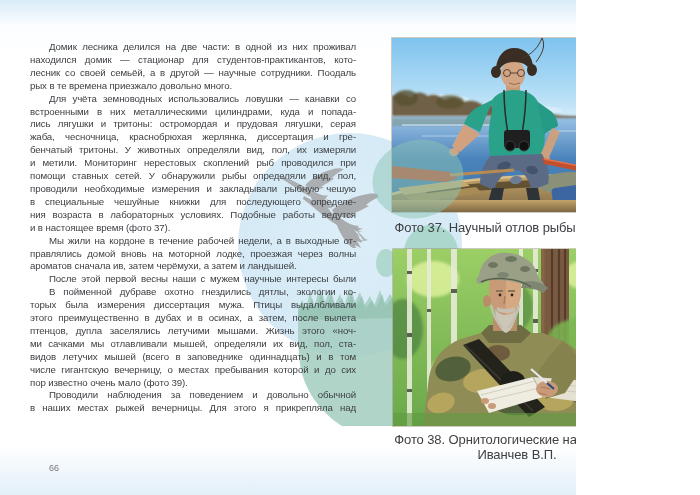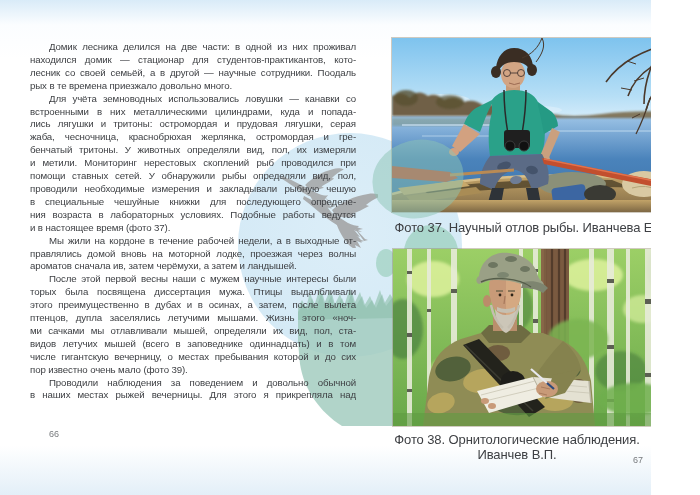--- a/index.html
+++ b/index.html
@@ -1,17 +1,17 @@
 <!DOCTYPE html>
 <html><head>
 <meta charset="utf-8">
 <style>
   html,body{margin:0;padding:0;}
   body{width:700px;height:495px;font-family:"Liberation Sans",sans-serif;}
-  .spread{position:relative;width:651px;height:495px;overflow:hidden;
+  .spread{position:relative;width:576px;height:495px;overflow:hidden;
     background:linear-gradient(180deg,#d9ebf8 0%,#fbfdff 5%,#ffffff 12%,#ffffff 90%,#e3eff8 100%);}
   
   .circle-blue{position:absolute;left:238px;top:133px;width:224px;height:224px;border-radius:50%;
     background:radial-gradient(circle at 50% 45%, #dceef8 0%, #d5eaf6 70%, #d9ecf7 100%);z-index:1;}
   .cranes{position:absolute;left:278px;top:168px;width:100px;height:80px;z-index:2;}
   .teal-blob-1{position:absolute;left:372px;top:140px;width:92px;height:78px;border-radius:50%;
     background:rgba(139,196,179,0.5);transform:rotate(-14deg);z-index:5;}
   .teal-blob-2{position:absolute;left:404px;top:225px;width:54px;height:54px;border-radius:50%;
     background:rgba(160,210,194,0.8);z-index:2;}
   .teal-blob-3{position:absolute;left:376px;top:249px;width:20px;height:28px;border-radius:50%;
@@ -25,21 +25,21 @@
   .para .line.last{text-align-last:left;}
   
   .photo{position:absolute;z-index:4;box-shadow:0 0 0 1px rgba(150,140,115,0.45);overflow:hidden;background:#cde;}
   .photo svg{display:block;}
   #photo37{left:392px;top:38px;width:283px;height:174px;}
   #photo38{left:393px;top:249px;width:284px;height:177px;}
   .caption{position:absolute;z-index:6;color:#3e4044;font-size:13px;text-align:center;letter-spacing:-0.1px;}
   #cap37{left:392px;top:220px;width:283px;}
   #cap38{left:375px;top:432px;width:284px;}
   .pagenum{position:absolute;z-index:3;color:#777a7d;font-size:9px;text-align:center;width:24px;}
-  #pn-left{left:42px;top:429px;}
+  #pn-left{left:42px;top:463px;}
   #pn-right{left:626px;top:455px;}
 </style>
 </head>
 <body>
 
 <div class="spread">
 
   <div class="circle-blue"></div>
 
   <svg class="cranes" viewBox="0 0 100 80">
@@ -73,39 +73,40 @@
       <div class="para">
         <div class="line first">Домик лесника делился на две части: в одной из них проживал</div>
         <div class="line">находился домик — стационар для студентов-практикантов, кото-</div>
         <div class="line">лесник со своей семьёй, а в другой — научные сотрудники. Поодаль</div>
         <div class="line last">рых в те времена приезжало довольно много.</div>
       </div>
       <div class="para">
         <div class="line first">Для учёта земноводных использовались ловушки — канавки со</div>
         <div class="line">встроенными в них металлическими цилиндрами, куда и попада-</div>
         <div class="line">лись лягушки и тритоны: остромордая и прудовая лягушки, серая</div>
-        <div class="line">жаба, чесночница, краснобрюхая жерлянка, остромордая и гре-</div>
+        <div class="line">жаба, чесночница, краснобрюхая жерлянка, диссертация и гре-</div>
         <div class="line">бенчатый тритоны. У животных определяли вид, пол, их измеряли</div>
         <div class="line">и метили. Мониторинг нерестовых скоплений рыб проводился при</div>
         <div class="line">помощи ставных сетей. У обнаружили рыбы определяли вид, пол,</div>
         <div class="line">проводили необходимые измерения и закладывали рыбную чешую</div>
         <div class="line">в специальные чешуйные книжки для последующего определе-</div>
         <div class="line">ния возраста в лабораторных условиях. Подобные работы ведутся</div>
         <div class="line last">и в настоящее время (фото 37).</div>
       </div>
       <div class="para">
         <div class="line first">Мы жили на кордоне в течение рабочей недели, а в выходные от-</div>
         <div class="line">правлялись домой вновь на моторной лодке, проезжая через волны</div>
         <div class="line last">ароматов сначала ив, затем черёмухи, а затем и ландышей.</div>
       </div>
       <div class="para">
         <div class="line first">После этой первой весны наши с мужем научные интересы были</div>
       </div>
       <div class="para">
-        <div class="line">торых была посвящена диссертация мужа. Птицы выдалбливали</div>
+        <div class="line first">В пойменной дубраве охотно гнездились дятлы, экологии ко-</div>
+        <div class="line">торых была измерения диссертация мужа. Птицы выдалбливали</div>
         <div class="line">этого преимущественно в дубах и в осинах, а затем, после вылета</div>
         <div class="line">птенцов, дупла заселялись летучими мышами. Жизнь этого «ноч-</div>
         <div class="line">ми сачками мы отлавливали мышей, определяли их вид, пол, ста-</div>
         <div class="line">видов летучих мышей (всего в заповеднике одиннадцать) и в том</div>
         <div class="line">числе гигантскую вечерницу, о местах пребывания которой и до сих</div>
         <div class="line last">пор известно очень мало (фото 39).</div>
       </div>
       <div class="para">
         <div class="line first">Проводили наблюдения за поведением и довольно обычной</div>
         <div class="line">в наших местах рыжей вечерницы. Для этого я прикрепляла над</div>

